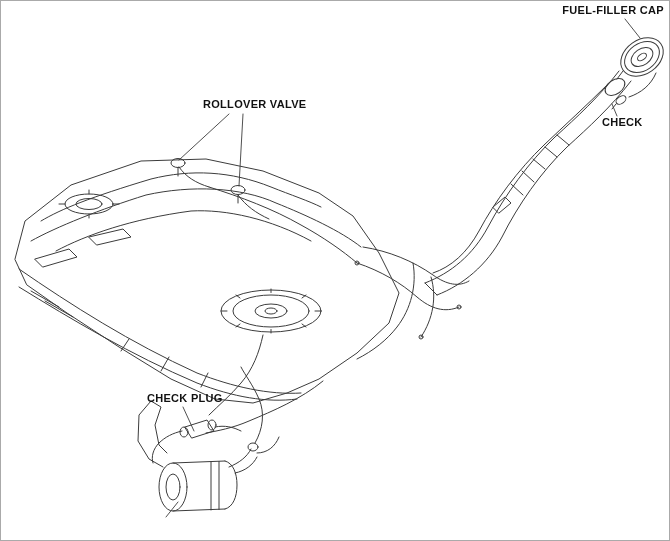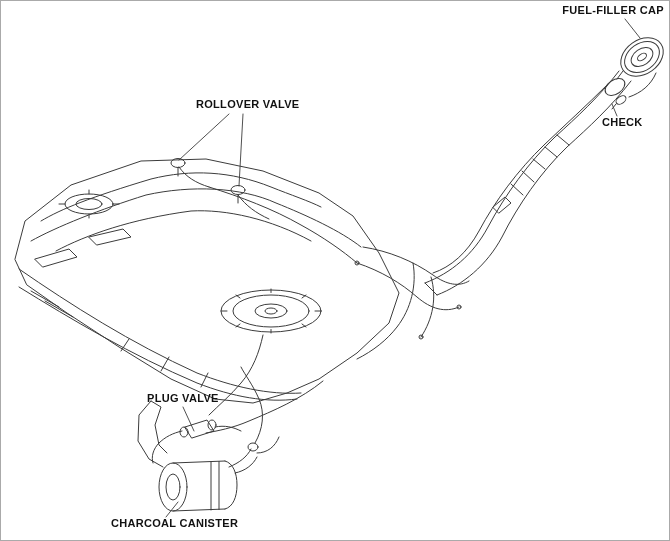--- a/index.html
+++ b/index.html
@@ -25,21 +25,21 @@
     font-weight: bold;
     font-size: 11px;
     letter-spacing: 0.3px;
     color: var(--text, #111111);
     white-space: nowrap;
     user-select: none;
   }
 
   .lbl-fuel-filler-cap { top: 3px;   right: 5px;  }
   .lbl-plug            { top: 115px; left: 601px; }
-  .lbl-rollover-valve  { top: 97px;  left: 195px; }
+  .lbl-rollover-valve  { top: 97px;  left: 202px; }
   .lbl-check-valve     { top: 391px; left: 146px; }
   .lbl-charcoal        { top: 516px; left: 110px; }
 </style>
 </head>
 <body>
 
 <div class="canvas">
 
   <svg viewBox="0 0 670 541" width="670" height="541" fill="none" stroke="currentColor" stroke-width="1" stroke-linecap="round" stroke-linejoin="round">
 
@@ -163,16 +163,15 @@
       <path d="M165,516 L177,501"></path>
     </g>
   </svg>
 
   <div class="part-label lbl-fuel-filler-cap">FUEL-FILLER CAP</div>
 
   <div class="part-label lbl-plug">CHECK</div>
 
   <div class="part-label lbl-rollover-valve">ROLLOVER VALVE</div>
 
-  <div class="part-label lbl-check-valve">PLUG VALVE</div>
+  <div class="part-label lbl-check-valve">CHECK PLUG</div>
 
-  <div class="part-label lbl-charcoal">CHARCOAL CANISTER</div>
 </div>
 
 </body></html>

